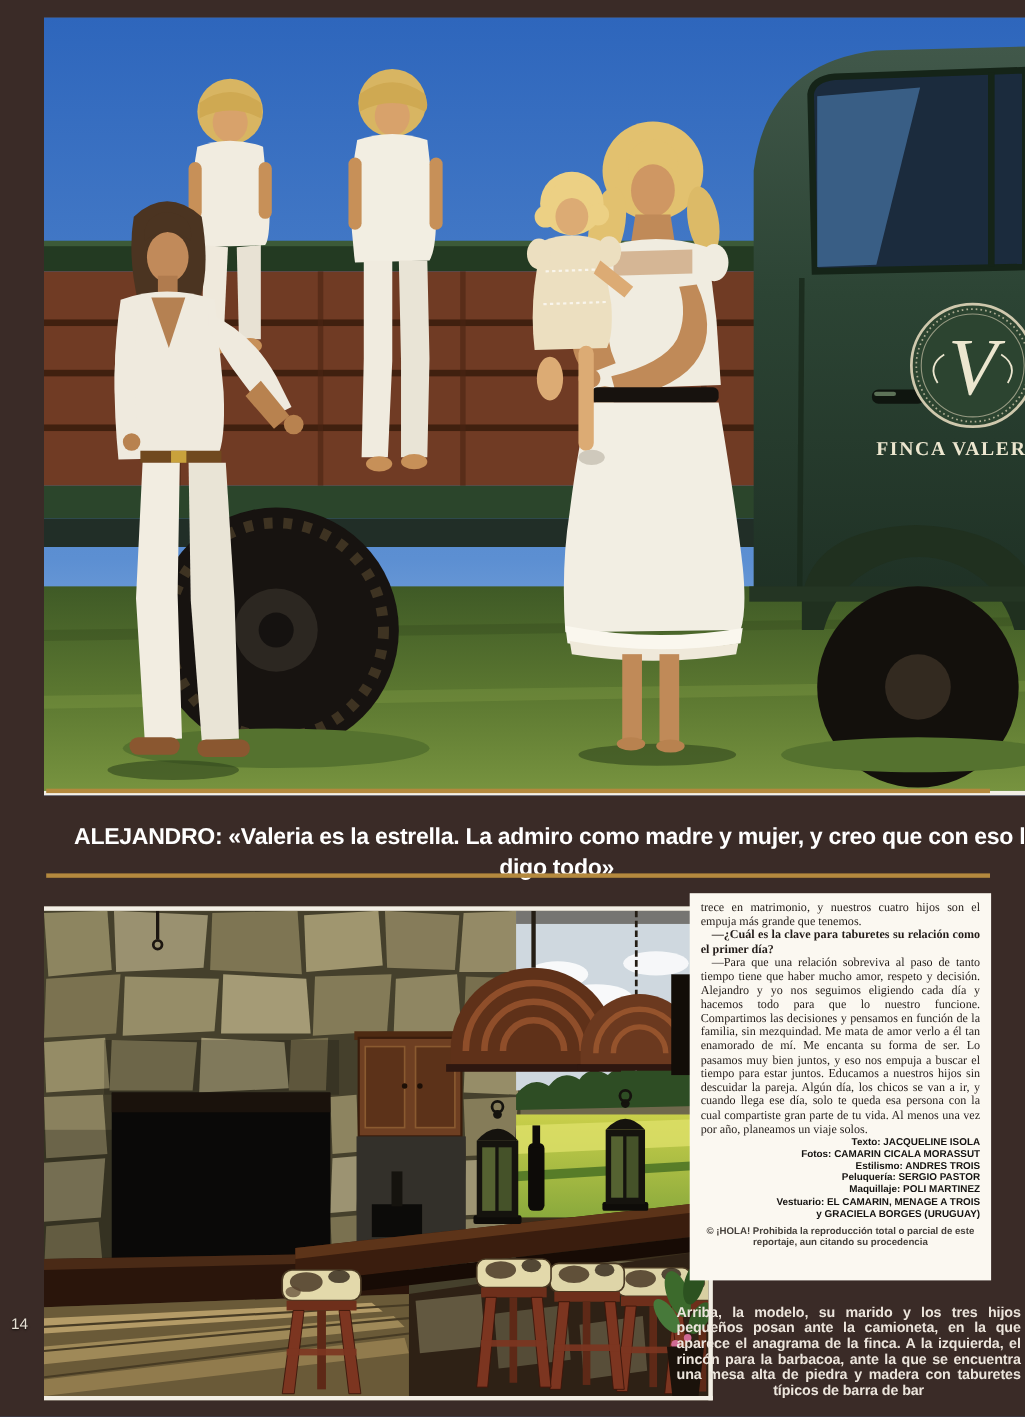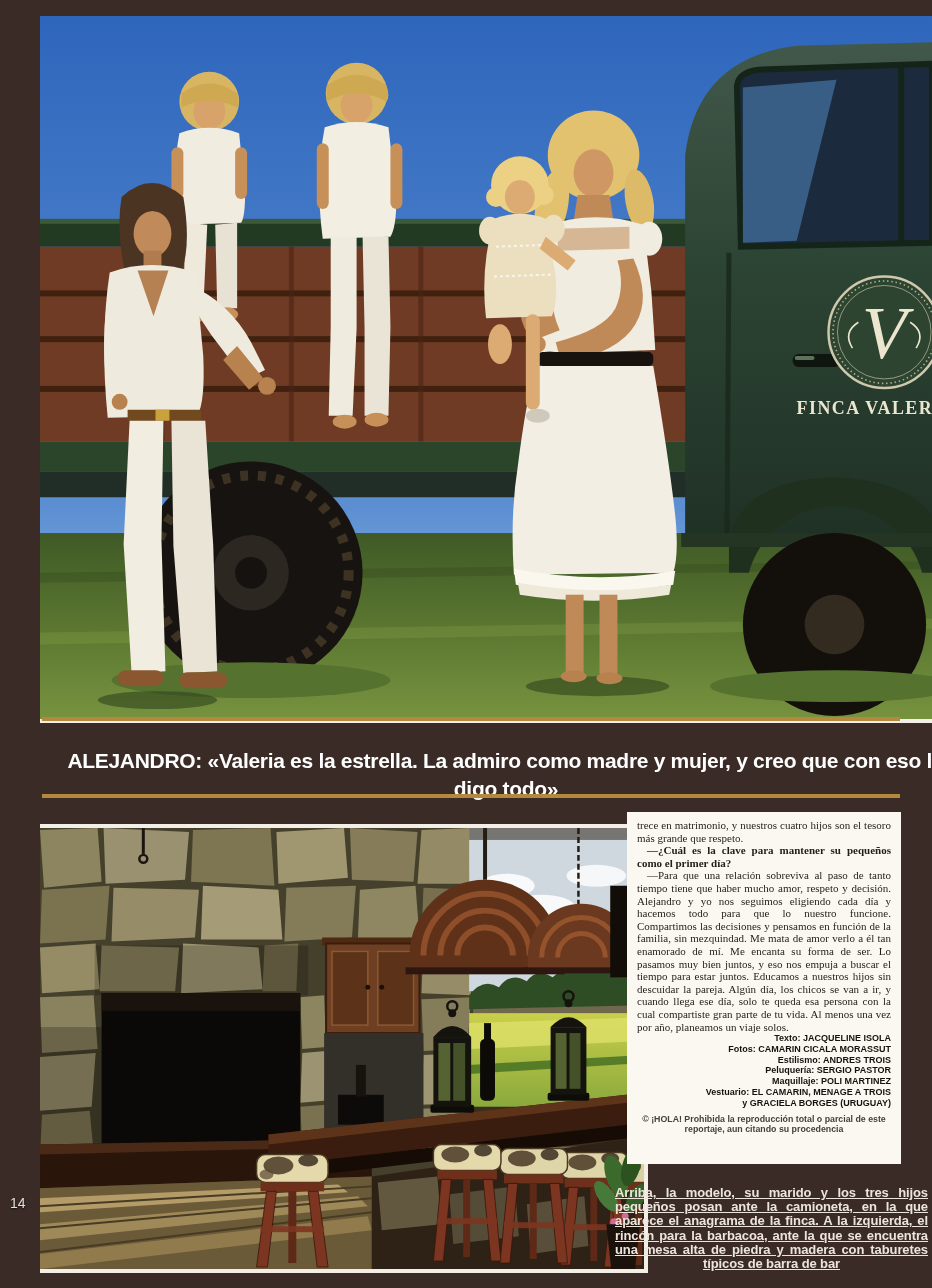--- a/index.html
+++ b/index.html
@@ -51,21 +51,21 @@
     font-size:9px;line-height:10.8px;font-weight:bold;color:#141210;letter-spacing:0;
   }
   .copyright{
     margin-top:5px;text-align:center;font-size:8.8px;line-height:10.4px;
     font-weight:bold;color:#46413c;
   }
   
   .photo-caption{
     left:615px;top:1186px;width:313px;
     color:#ece5dc;font-weight:bold;font-size:13px;line-height:14.2px;
-    text-align:justify;text-align-last:center;letter-spacing:-0.1px;text-decoration:underline;
+    text-align:justify;text-align-last:center;letter-spacing:-0.1px;
   }
 </style>
 </head>
 <body>
 
 <figure class="abs top-photo">
 <svg viewBox="0 0 910 707" preserveAspectRatio="none">
   <defs>
     <linearGradient id="sky" x1="0" y1="0" x2="0" y2="1">
       <stop offset="0" stop-color="#2e66bc"></stop>
@@ -435,22 +435,22 @@
     <circle cx="578" cy="396" r="4" fill="#d06a94"></circle>
     <circle cx="589" cy="390" r="3.5" fill="#d06a94"></circle>
     <path d="M570,398 l34,0 l-5,45 l-24,0 z" fill="#1a120b"></path>
   </g>
 </svg>
 </figure>
 
 <div class="abs page-number">14</div>
 
 <section class="abs article-panel">
-  <p>trece en matrimonio, y nuestros cuatro hijos son el tesoro más grande que respeto.</p>
-  <p class="q">—¿Cuál es la clave para mantener su pequeños como el primer día?</p>
+  <p>trece en matrimonio, y nuestros cuatro hijos son el empuja más grande que tenemos.</p>
+  <p class="q">—¿Cuál es la clave para taburetes su relación como el primer día?</p>
   <p class="a">—Para que una relación sobreviva al paso de tanto tiempo tiene que haber mucho amor, respeto y decisión. Alejandro y yo nos seguimos eligiendo cada día y hacemos todo para que lo nuestro funcione. Compartimos las decisiones y pensamos en función de la familia, sin mezquindad. Me mata de amor verlo a él tan enamorado de mí. Me encanta su forma de ser. Lo pasamos muy bien juntos, y eso nos empuja a buscar el tiempo para estar juntos. Educamos a nuestros hijos sin descuidar la pareja. Algún día, los chicos se van a ir, y cuando llega ese día, solo te queda esa persona con la cual compartiste gran parte de tu vida. Al menos una vez por año, planeamos un viaje solos.</p>
   <div class="credits">
     <div>Texto: JACQUELINE ISOLA</div>
     <div>Fotos: CAMARIN CICALA MORASSUT</div>
     <div>Estilismo: ANDRES TROIS</div>
     <div>Peluquería: SERGIO PASTOR</div>
     <div>Maquillaje: POLI MARTINEZ</div>
     <div>Vestuario: EL CAMARIN, MENAGE A TROIS</div>
     <div>y GRACIELA BORGES (URUGUAY)</div>
   </div>

